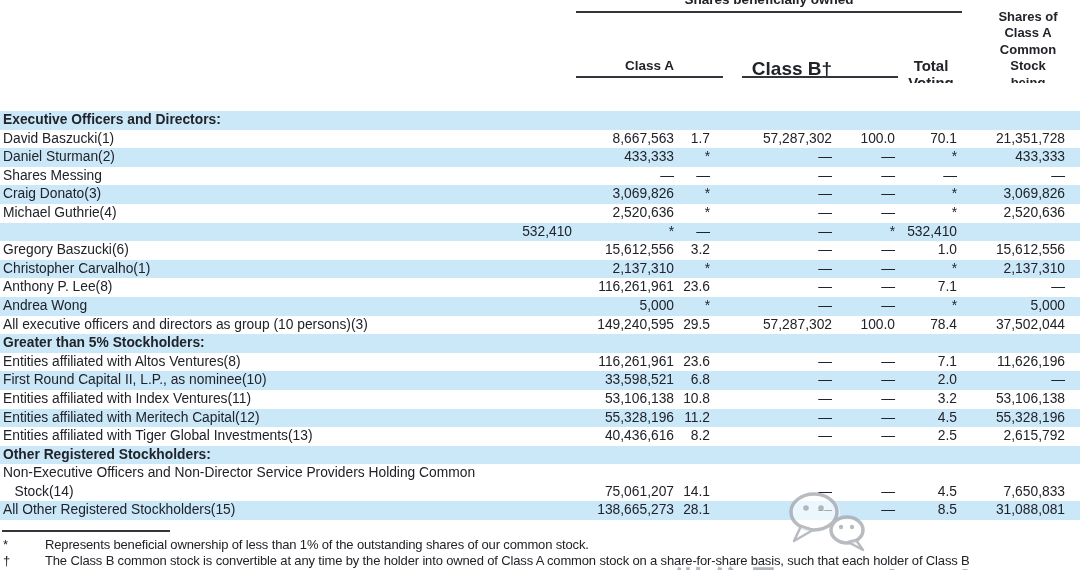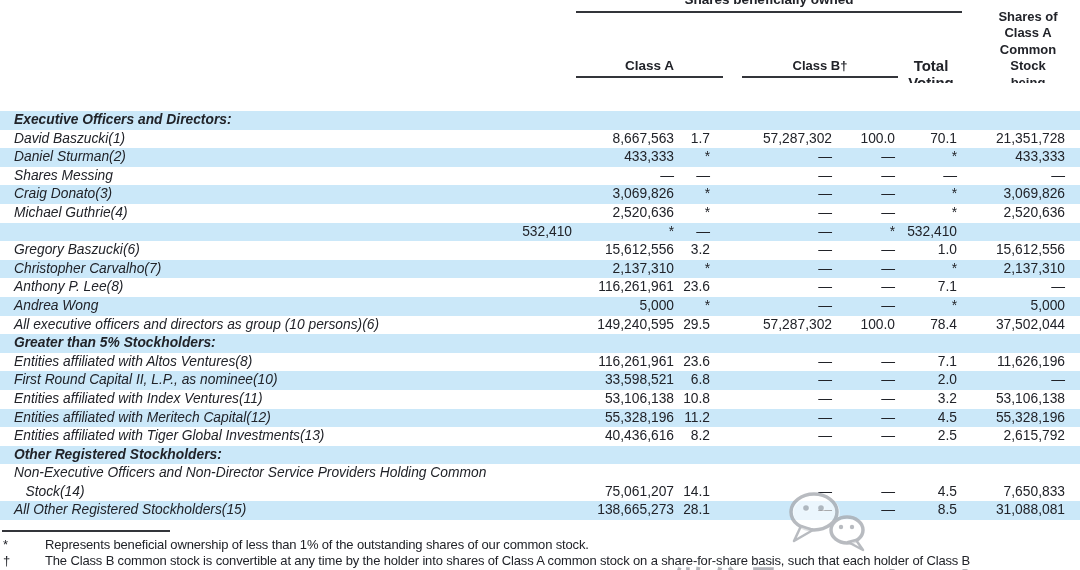--- a/index.html
+++ b/index.html
@@ -22,21 +22,21 @@
   
   .thead { position: absolute; left: 0; top: 0; width: 1080px; height: 83px; overflow: hidden; }
   .h-abs { position: absolute; font-weight: bold; text-align: center; white-space: pre-line; }
   .h-line { position: absolute; height: 2px; background: var(--rule); }
 
   .sbo-label   { left: 576px; top: -8px; width: 386px; font-size: 13.5px; }
   .sbo-line    { left: 576px; top: 11px; width: 386px; }
   .reg-block   { left: 966px; top: 9px;  width: 124px; font-size: 13px; line-height: 16.4px; text-align: center; }
   .classA-label{ left: 576px; top: 58px; width: 147px; font-size: 13.5px; }
   .classA-line { left: 576px; top: 76px; width: 147px; }
-  .classB-label{ left: 742px; top: 58px; width: 156px; font-size: 13px; }
+  .classB-label{ left: 714px; top: 58px; width: 156px; font-size: 19px; }
   .classB-line { left: 742px; top: 76px; width: 156px; }
   .total-block { left: 901px; top: 57px; width: 60px; font-size: 15px; line-height: 17px; }
   .subSharesA  { left: 572px; top: 91px; width: 102px; font-size: 13px; }
   .subPctA     { left: 684px; top: 91px; width: 48px;  font-size: 13px; }
   .subSharesB  { left: 742px; top: 91px; width: 100px; font-size: 13px; }
   .subPctB     { left: 850px; top: 91px; width: 50px;  font-size: 13px; }
   .ul-sharesA  { left: 576px; top: 107px; width: 98px; }
   .ul-pctA     { left: 688px; top: 107px; width: 36px; }
   .ul-sharesB  { left: 740px; top: 107px; width: 94px; }
   .ul-pctB     { left: 852px; top: 107px; width: 46px; }
@@ -48,21 +48,21 @@
   .trow {
     display: grid;
     grid-template-columns: 572px 102px 36px 122px 63px 62px 108px 15px;
     align-items: end;
     line-height: 18.6px;
     font-size: 13.8px;
   }
   .trow.stripe { background: var(--stripe); }
   .trow.section .name { font-weight: bold; }
   .cell { white-space: pre-line; }
-  .cell.name { padding-left: 14px; text-indent: 0; font-style: italic; }
+  .cell.name { padding-left: 3px; text-indent: 0; }
   .cell.num { text-align: right; white-space: nowrap; }
 
   
   .footnotes { position: absolute; left: 0; top: 528px; width: 1080px; }
   .fn-rule { position: absolute; left: 2px; top: 2px; width: 168px; height: 2px; background: var(--rule); }
   .fn-list { position: absolute; left: 0; top: 9px; width: 1080px; }
   .fn-row { display: grid; grid-template-columns: 45px 1035px; font-size: 13px; line-height: 16.2px; letter-spacing: -0.15px; }
   .fn-marker { padding-left: 3px; }
   .fn-text { white-space: nowrap; overflow: hidden; }
 
@@ -193,21 +193,21 @@
       <div class="cell name">Gregory Baszucki(6)</div>
       <div class="cell num">15,612,556</div>
       <div class="cell num">3.2</div>
       <div class="cell num">—</div>
       <div class="cell num">—</div>
       <div class="cell num">1.0</div>
       <div class="cell num">15,612,556</div>
       <div class="cell"></div>
     </div>
       <div class="trow stripe">
-      <div class="cell name">Christopher Carvalho(7)</div>
+      <div class="cell name">Christopher Carvalho(1)</div>
       <div class="cell num">2,137,310</div>
       <div class="cell num">*</div>
       <div class="cell num">—</div>
       <div class="cell num">—</div>
       <div class="cell num">*</div>
       <div class="cell num">2,137,310</div>
       <div class="cell"></div>
     </div>
       <div class="trow plain">
       <div class="cell name">Anthony P. Lee(8)</div>
@@ -223,21 +223,21 @@
       <div class="cell name">Andrea Wong</div>
       <div class="cell num">5,000</div>
       <div class="cell num">*</div>
       <div class="cell num">—</div>
       <div class="cell num">—</div>
       <div class="cell num">*</div>
       <div class="cell num">5,000</div>
       <div class="cell"></div>
     </div>
       <div class="trow plain">
-      <div class="cell name">All executive officers and directors as group (10 persons)(6)</div>
+      <div class="cell name">All executive officers and directors as group (10 persons)(3)</div>
       <div class="cell num">149,240,595</div>
       <div class="cell num">29.5</div>
       <div class="cell num">57,287,302</div>
       <div class="cell num">100.0</div>
       <div class="cell num">78.4</div>
       <div class="cell num">37,502,044</div>
       <div class="cell"></div>
     </div>
       <div class="trow stripe section">
       <div class="cell name">Greater than 5% Stockholders:</div>
@@ -334,21 +334,21 @@
 
   <div class="footnotes">
     <div class="fn-rule"></div>
     <div class="fn-list">
         <div class="fn-row">
       <div class="fn-marker">*</div>
       <div class="fn-text">Represents beneficial ownership of less than 1% of the outstanding shares of our common stock.</div>
     </div>
         <div class="fn-row">
       <div class="fn-marker">†</div>
-      <div class="fn-text">The Class B common stock is convertible at any time by the holder into shares of Class A common stock on a share-for-share basis, such that each holder of Class B</div>
+      <div class="fn-text">The Class B common stock is convertible at any time by the holder into owned of Class A common stock on a share-for-share basis, such that each holder of Class B</div>
     </div>
       </div>
   </div>
 
   <div class="watermark">
     <svg class="wm-icon" width="80" height="62" viewBox="0 0 80 62">
       <g stroke="#a7abb1" stroke-width="3.5" fill="rgba(255,255,255,0.55)" stroke-linejoin="round">
         <ellipse cx="27" cy="22" rx="23" ry="18"></ellipse>
         <path d="M14 36 L7 51 L26 40 Z" stroke-width="2.5"></path>
         <ellipse cx="60" cy="40" rx="16" ry="13"></ellipse>

